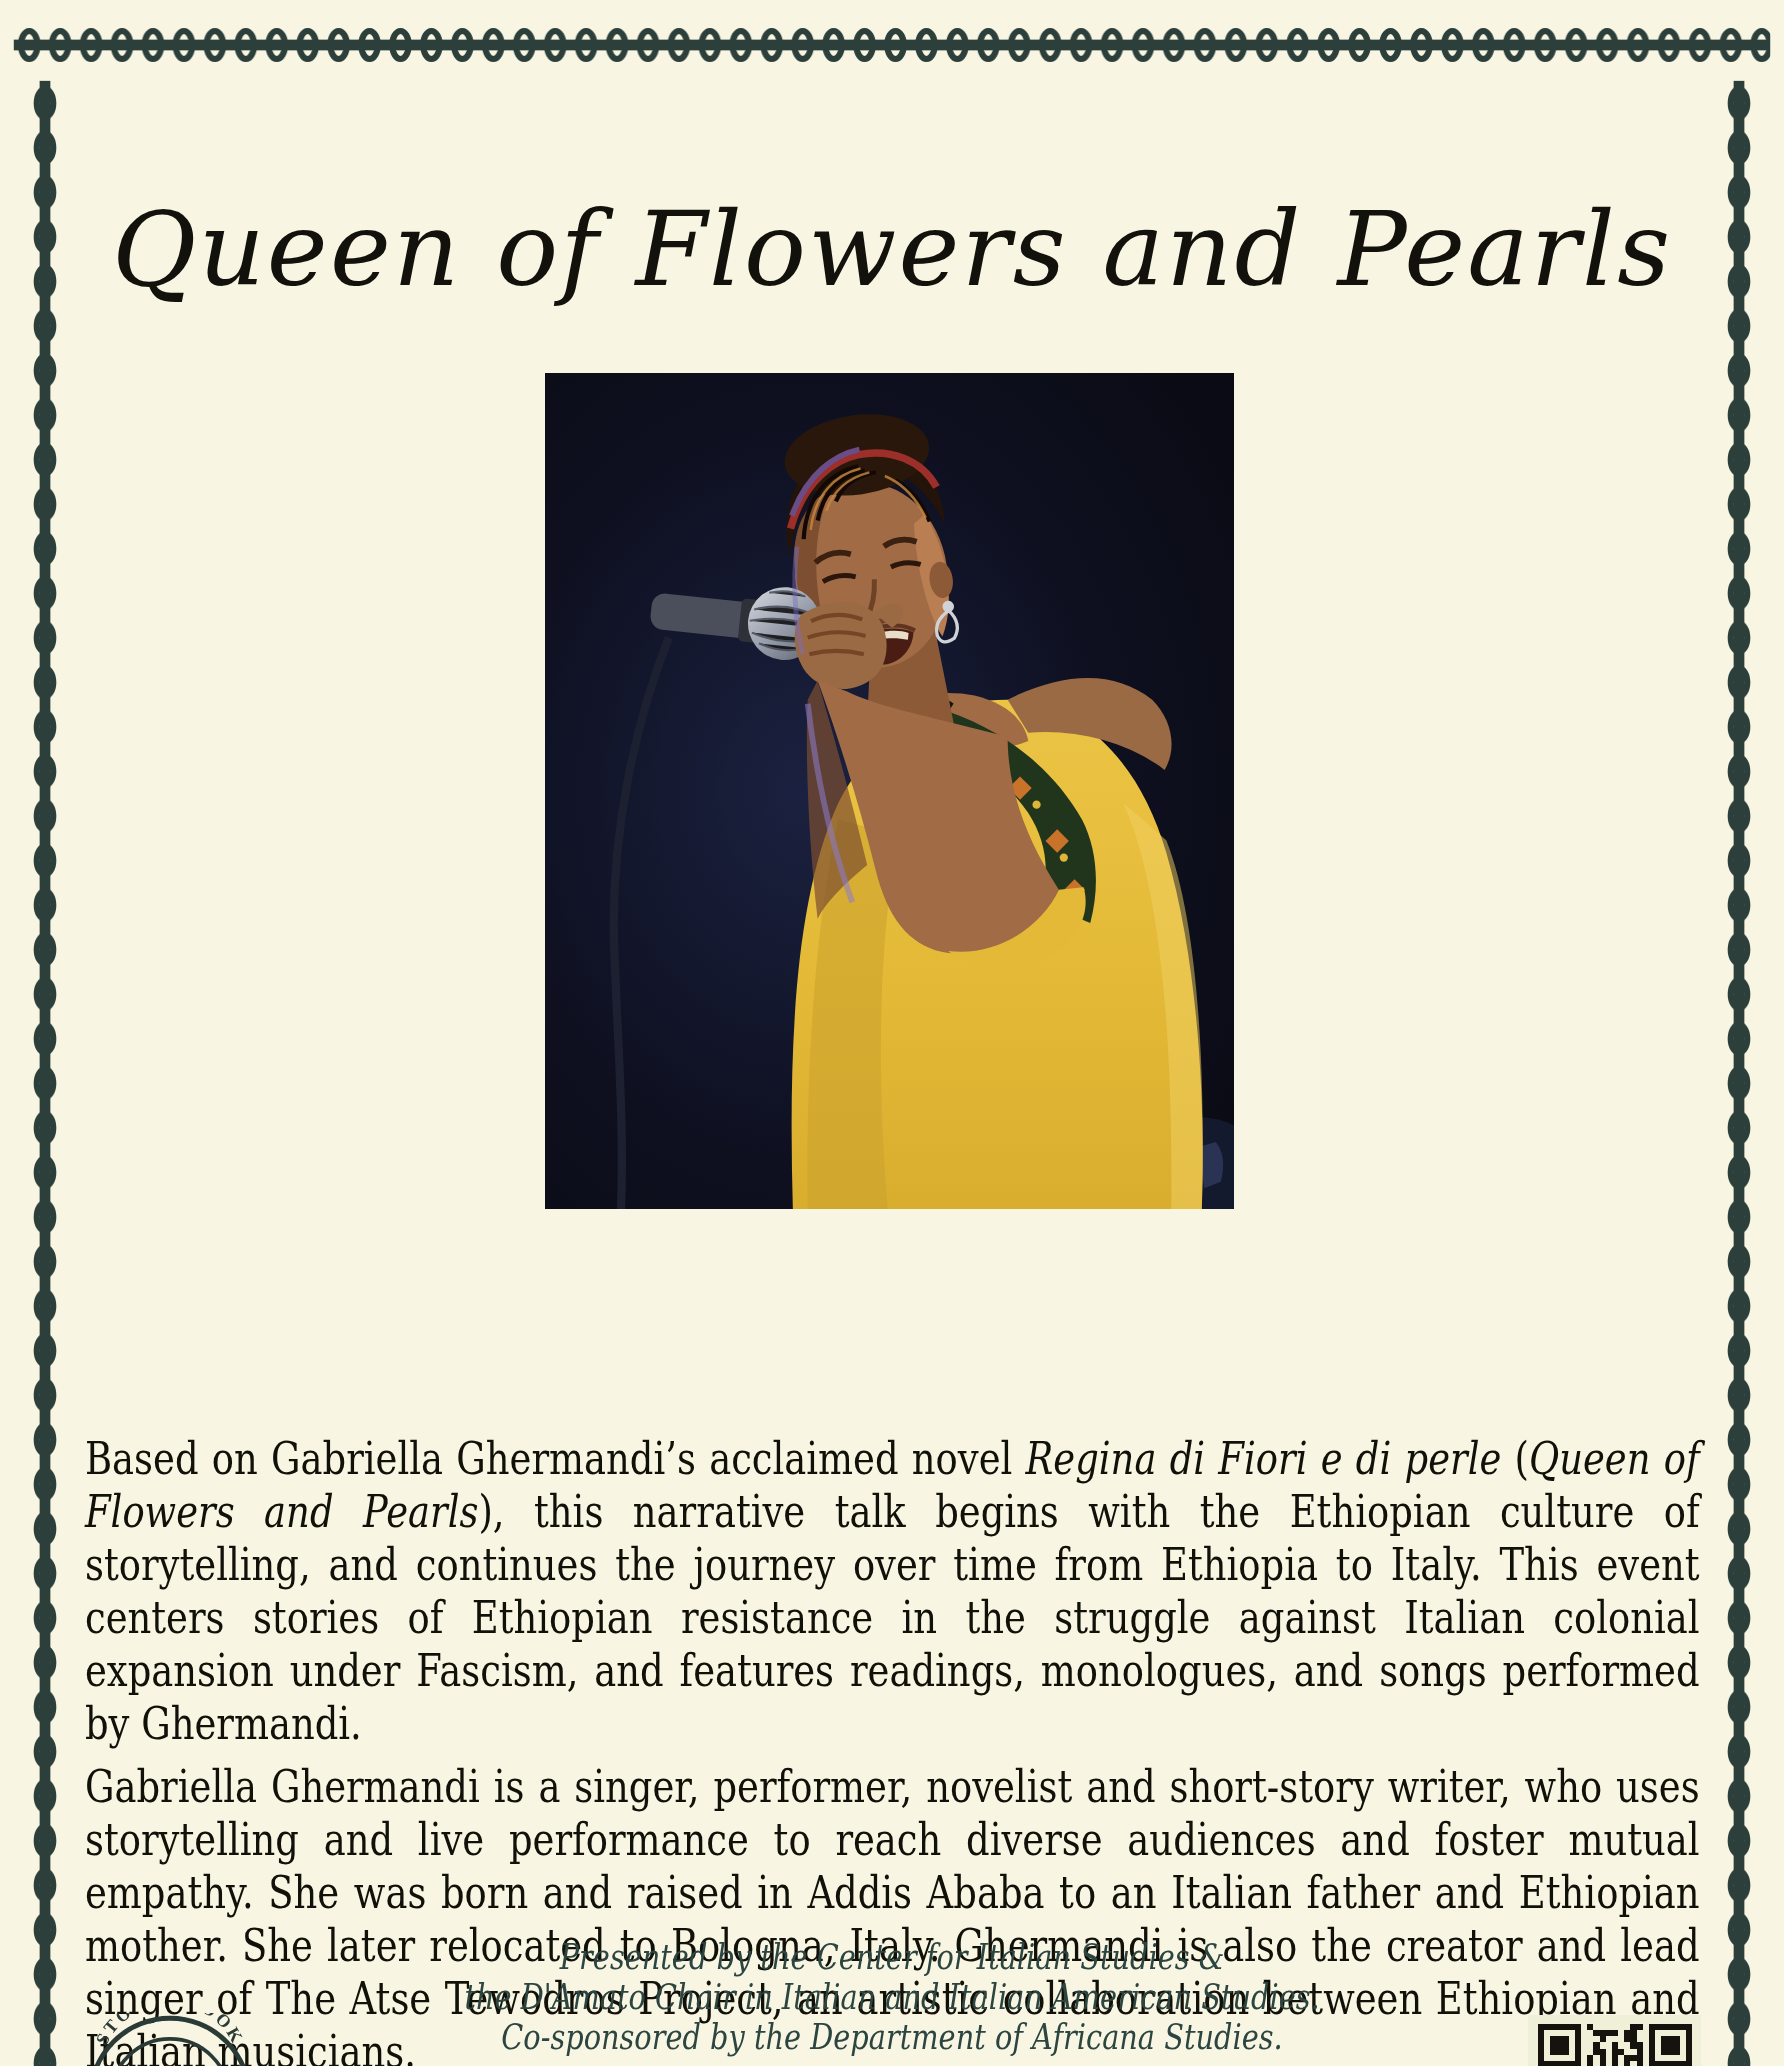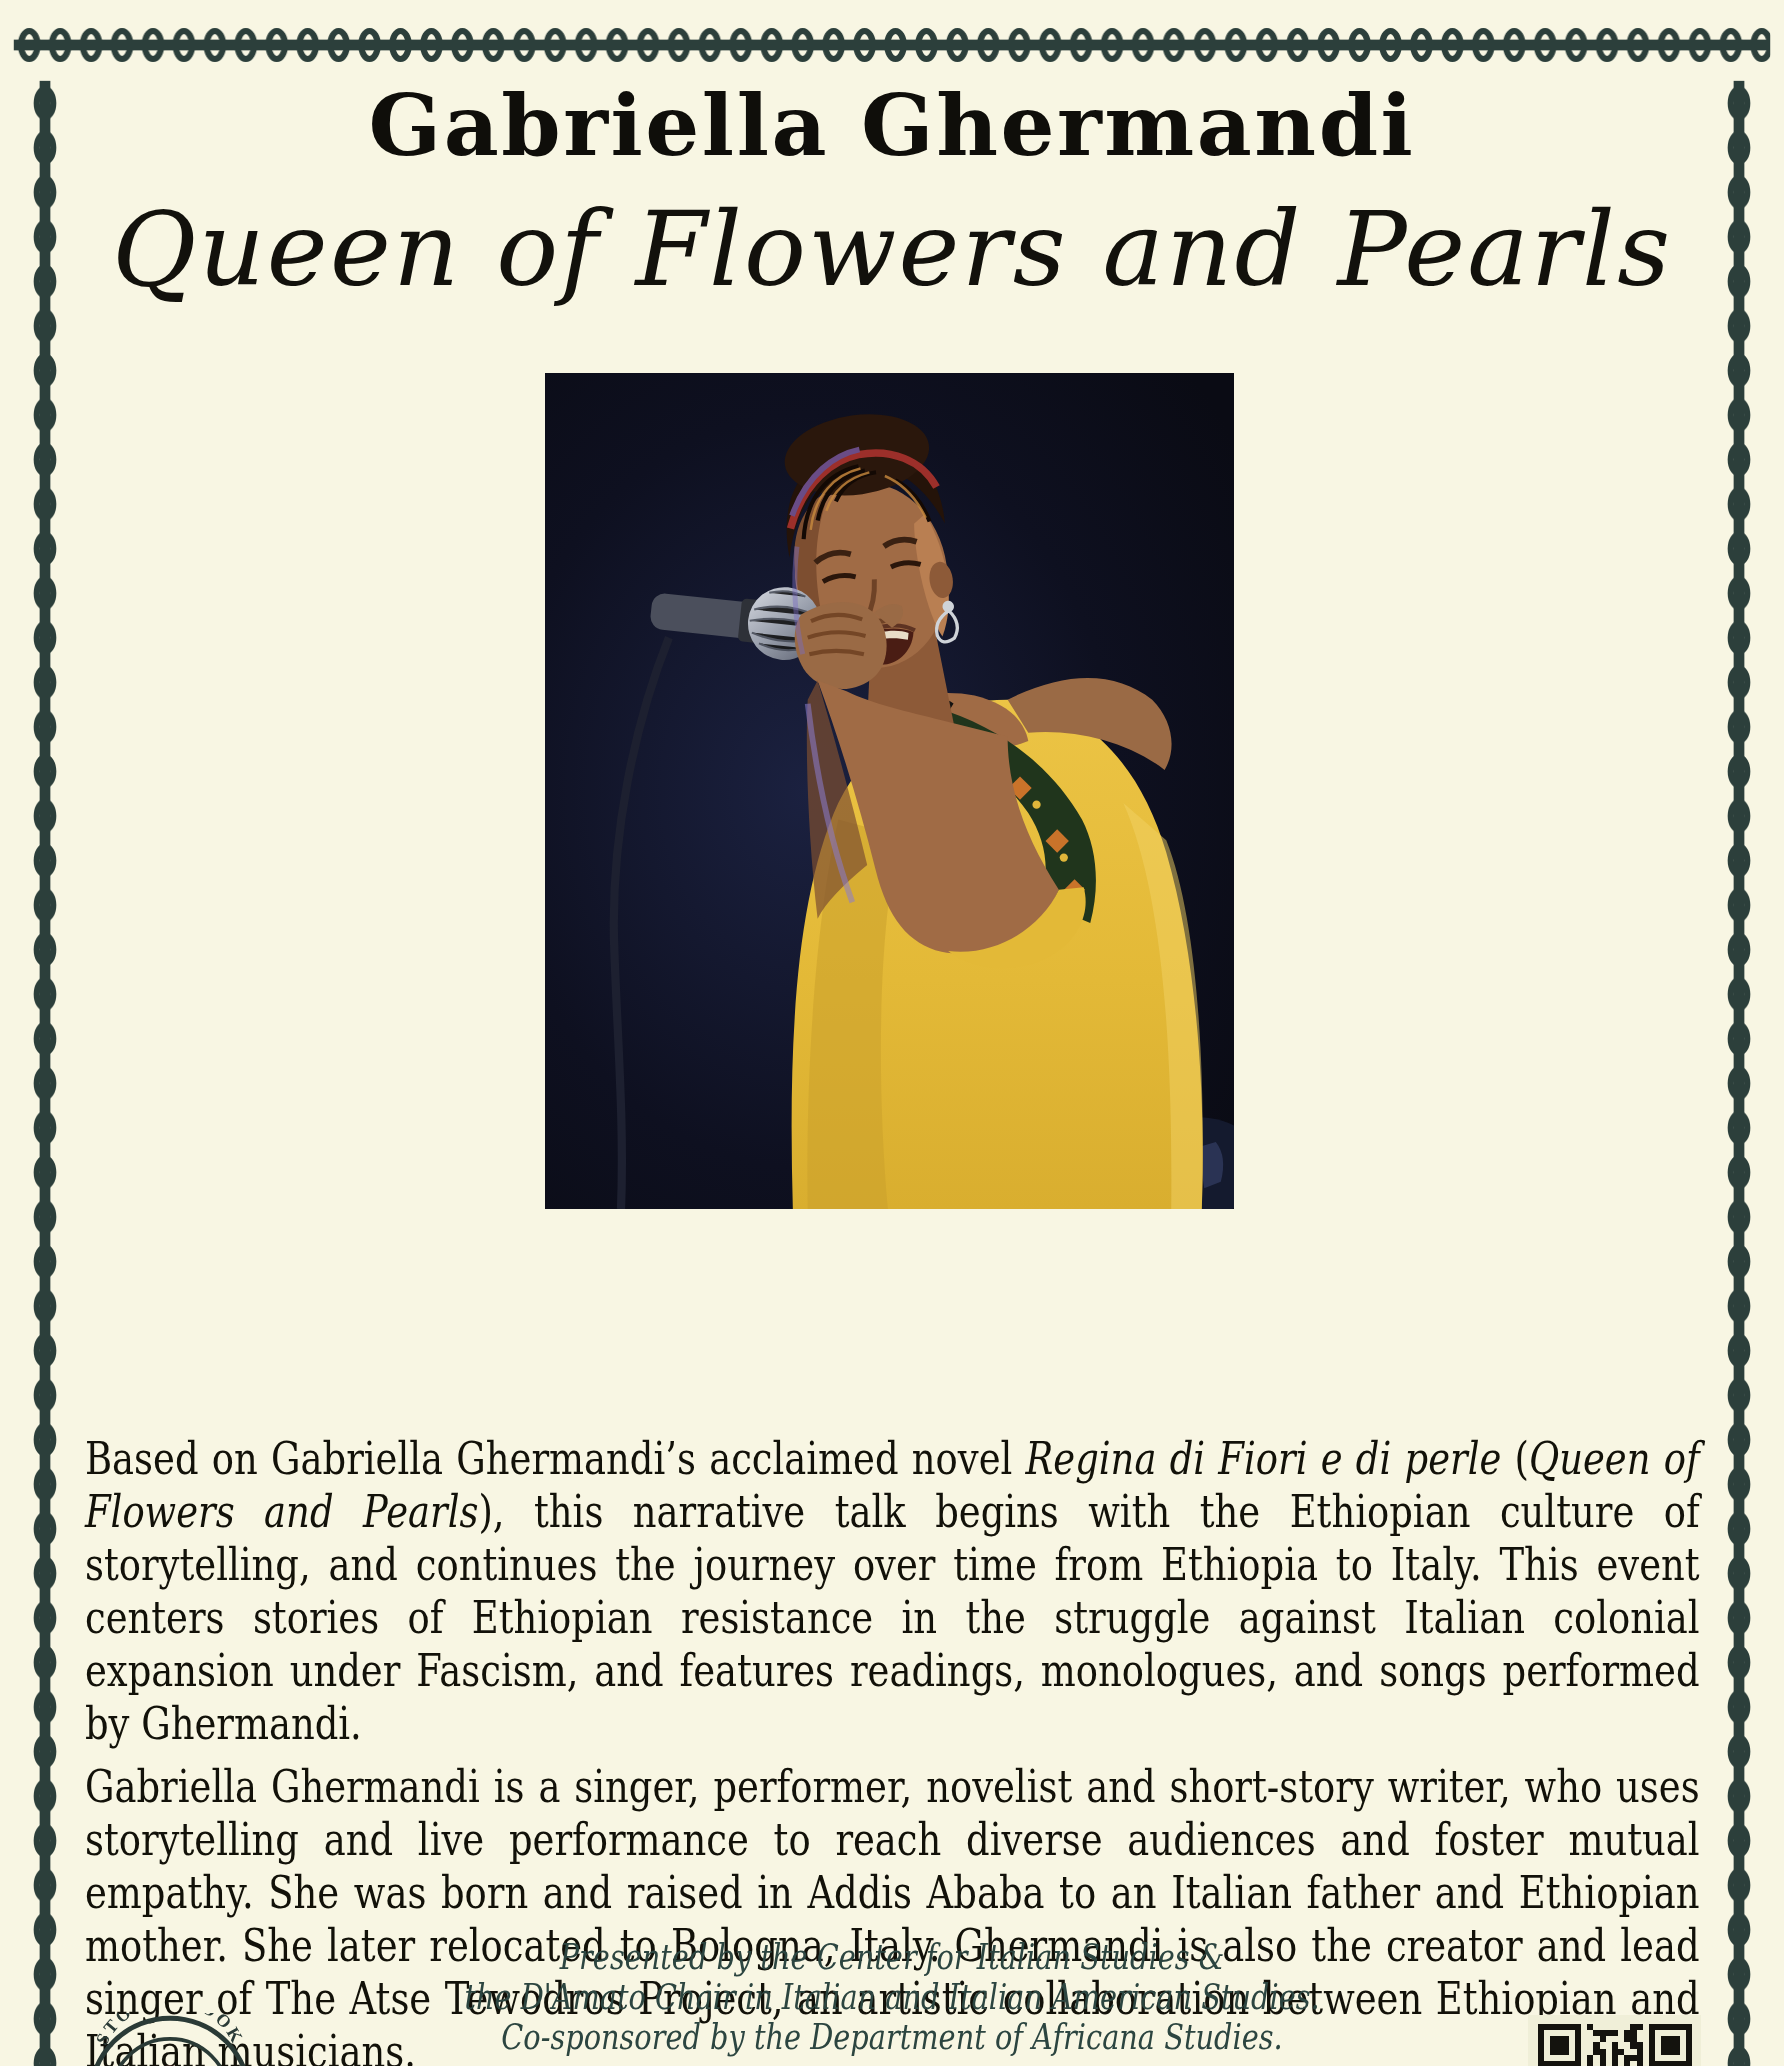--- a/index.html
+++ b/index.html
@@ -68,21 +68,20 @@
   <svg class="chain chain-right" width="66" height="2152" viewBox="0 0 160 5208">
     <defs>
         <pattern id="chV2" width="160" height="108" patternUnits="userSpaceOnUse">
       <rect x="67" y="0" width="26" height="108" fill="#2c3f3b"></rect>
       <ellipse cx="80" cy="54" rx="20" ry="34" fill="none" stroke="#2c3f3b" stroke-width="15"></ellipse>
     </pattern>
       </defs>
     <rect width="100%" height="100%" fill="url(#chV2)"></rect>
   </svg>
 
-  <div class="title">Gabriella Ghermandi</div>
   <div class="subtitle">Queen of Flowers and Pearls</div>
 
   <figure class="photo" style="margin:0">
     <svg viewBox="0 0 834 1011" preserveAspectRatio="none">
       <defs>
         <radialGradient id="glow" cx="0.38" cy="0.5" r="0.75">
           <stop offset="0" stop-color="#1b2140"></stop>
             <stop offset="0.6" stop-color="#0e1020"></stop>
             <stop offset="1" stop-color="#0a0b14"></stop>
         </radialGradient>

